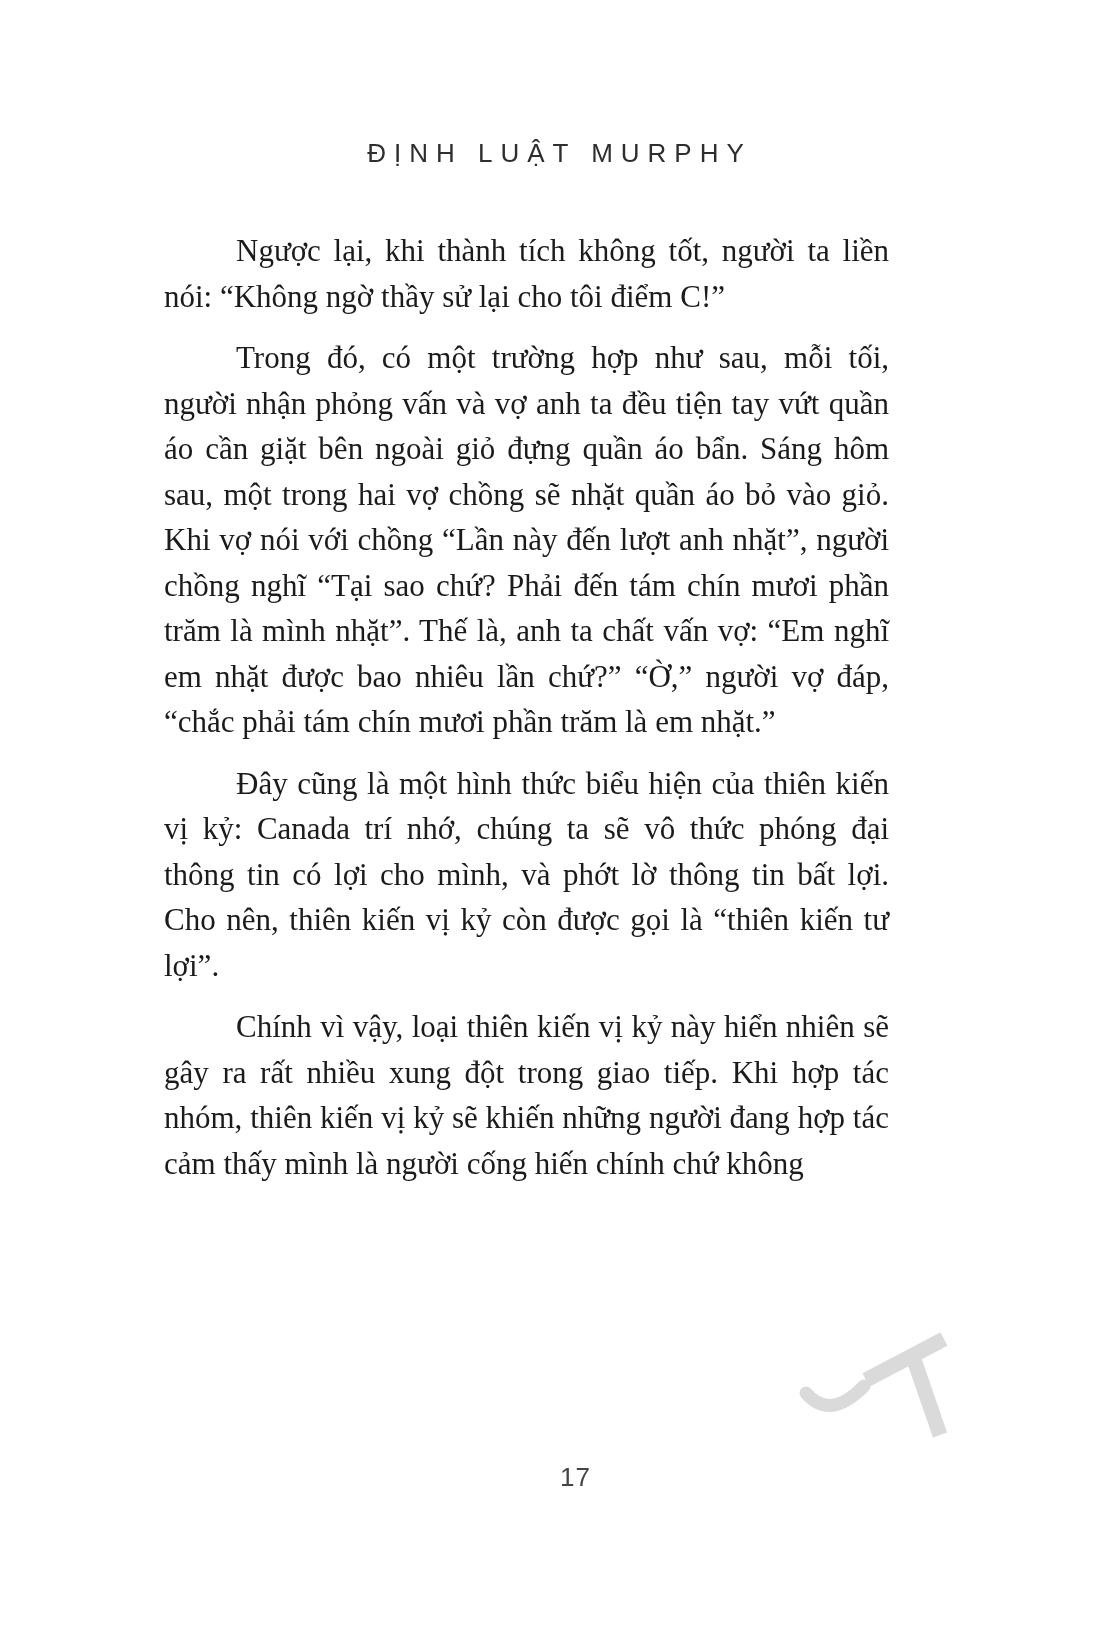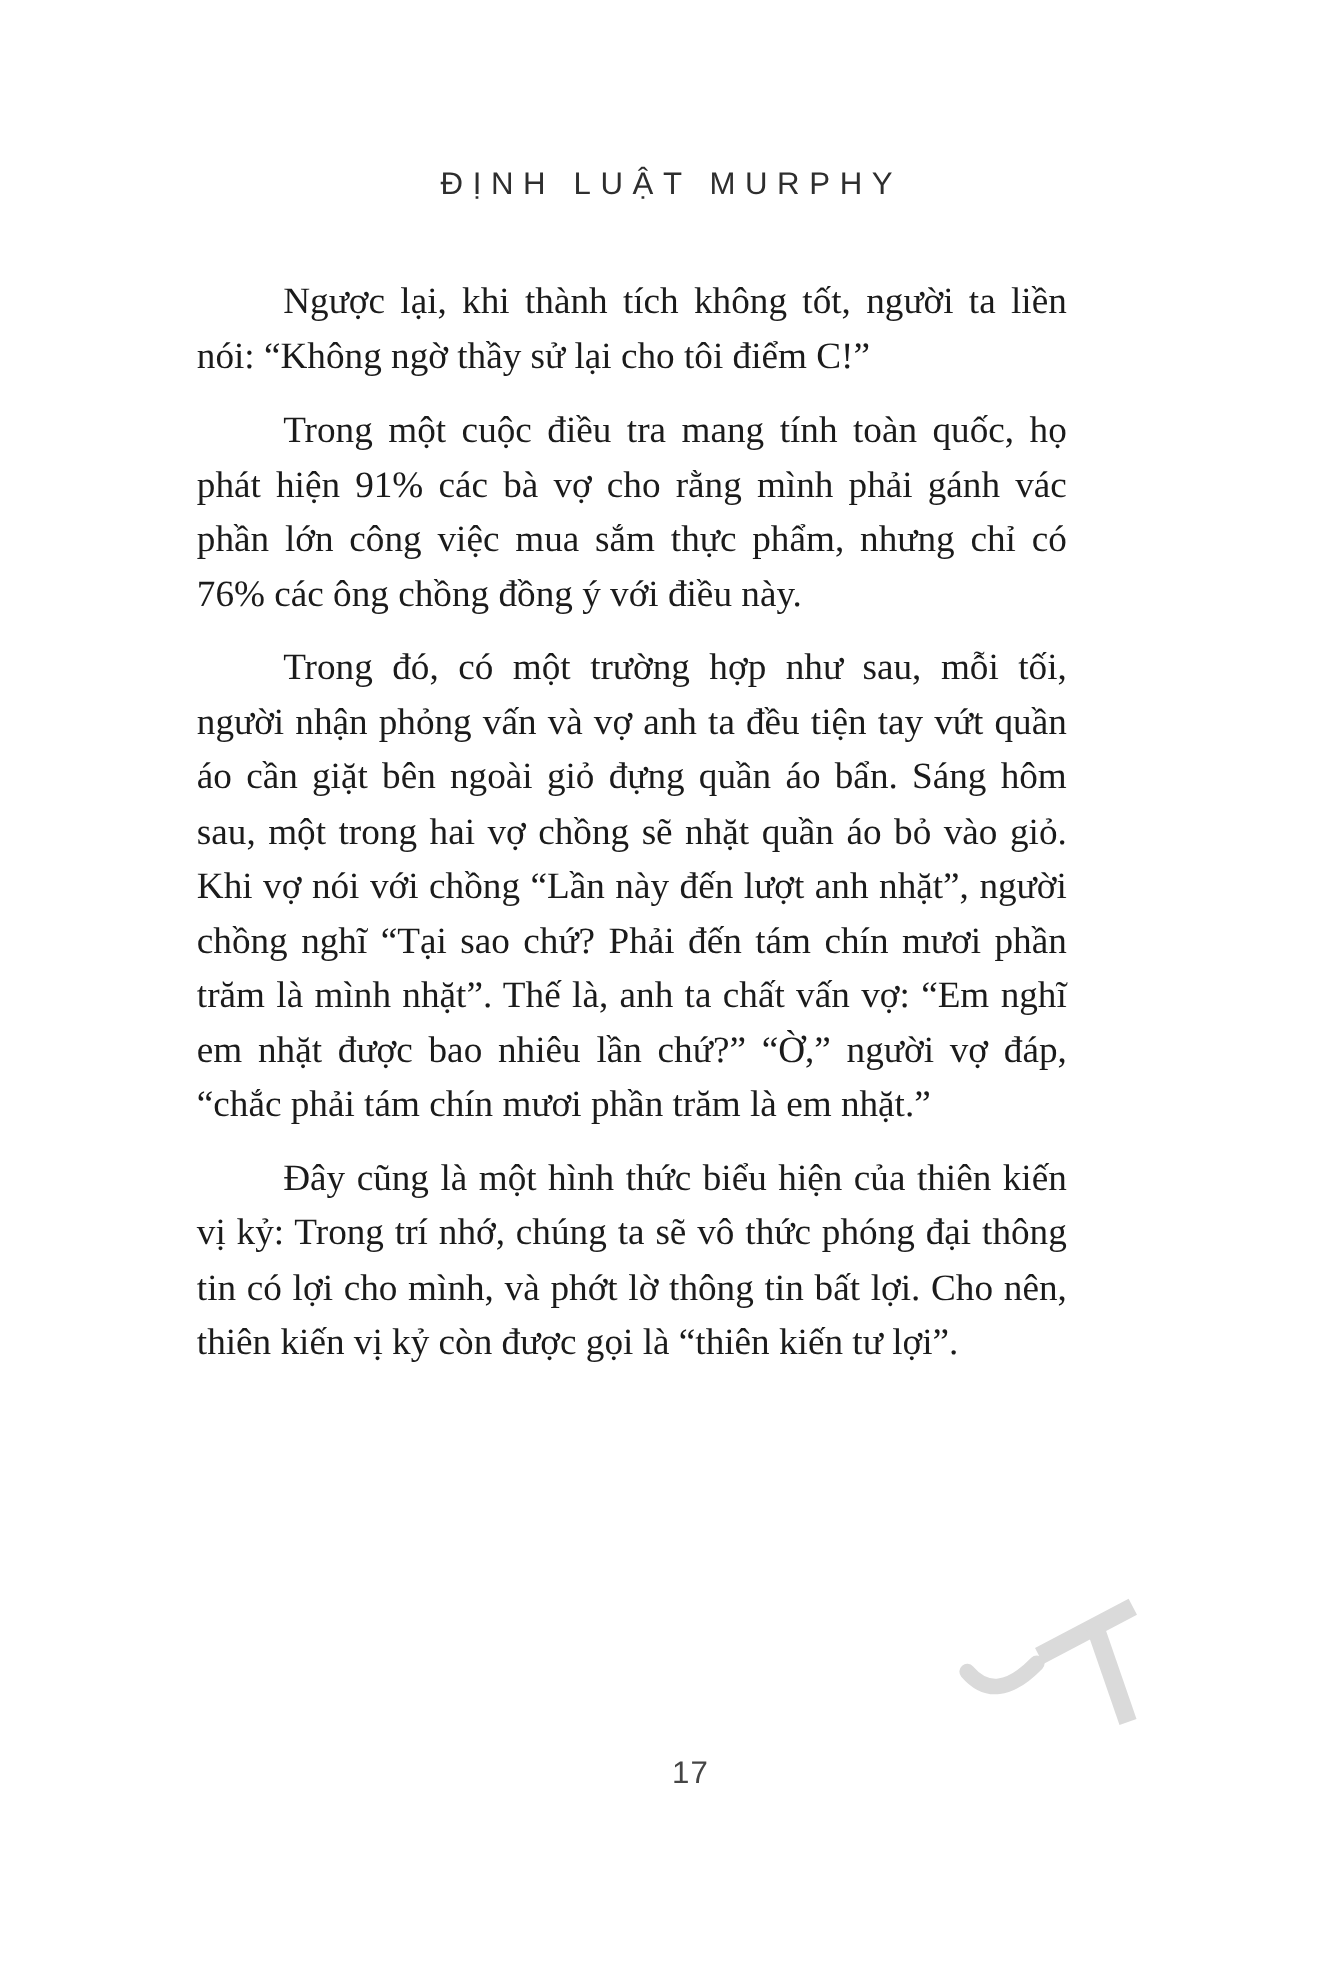--- a/index.html
+++ b/index.html
@@ -68,23 +68,23 @@
 </style>
 </head>
 <body>
 
 <div class="page">
 
   <h1 class="running-header">ĐỊNH LUẬT MURPHY</h1>
 
   <main class="body-text">
     <p>Ngược lại, khi thành tích không tốt, người ta liền nói: “Không ngờ thầy sử lại cho tôi điểm C!”</p>
-    <p>Trong một cuộc điều tra mang tính toàn quốc, họ phát hiện 91% các bà vợ cho rằng mình phải gánh vác phần lớn công việc mua sắm thực phẩm, nhưng chỉ có 76% các ông chồng đồng ý với điều này.</p>
     <p>Trong đó, có một trường hợp như sau, mỗi tối, người nhận phỏng vấn và vợ anh ta đều tiện tay vứt quần áo cần giặt bên ngoài giỏ đựng quần áo bẩn. Sáng hôm sau, một trong hai vợ chồng sẽ nhặt quần áo bỏ vào giỏ. Khi vợ nói với chồng “Lần này đến lượt anh nhặt”, người chồng nghĩ “Tại sao chứ? Phải đến tám chín mươi phần trăm là mình nhặt”. Thế là, anh ta chất vấn vợ: “Em nghĩ em nhặt được bao nhiêu lần chứ?” “Ờ,” người vợ đáp, “chắc phải tám chín mươi phần trăm là em nhặt.”</p>
-    <p>Đây cũng là một hình thức biểu hiện của thiên kiến vị kỷ: Trong trí nhớ, chúng ta sẽ vô thức phóng đại thông tin có lợi cho mình, và phớt lờ thông tin bất lợi. Cho nên, thiên kiến vị kỷ còn được gọi là “thiên kiến tư lợi”.</p>
+    <p>Đây cũng là một hình thức biểu hiện của thiên kiến vị kỷ: Canada trí nhớ, chúng ta sẽ vô thức phóng đại thông tin có lợi cho mình, và phớt lờ thông tin bất lợi. Cho nên, thiên kiến vị kỷ còn được gọi là “thiên kiến tư lợi”.</p>
+    <p>Chính vì vậy, loại thiên kiến vị kỷ này hiển nhiên sẽ gây ra rất nhiều xung đột trong giao tiếp. Khi hợp tác nhóm, thiên kiến vị kỷ sẽ khiến những người đang hợp tác cảm thấy mình là người cống hiến chính chứ không</p>
   </main>
 
   <div class="watermark">
     <svg width="170" height="165" viewBox="0 0 170 165" xmlns="http://www.w3.org/2000/svg" aria-hidden="true">
 
       <path d="M 16 110 Q 40 138 74 103" fill="none" stroke="#dadada" stroke-width="13" stroke-linecap="round"></path>
 
       <path d="M 76 97 L 154 56" fill="none" stroke="#dadada" stroke-width="15" stroke-linecap="butt"></path>
 
       <path d="M 121 68 L 150 152" fill="none" stroke="#dadada" stroke-width="15" stroke-linecap="butt"></path>

